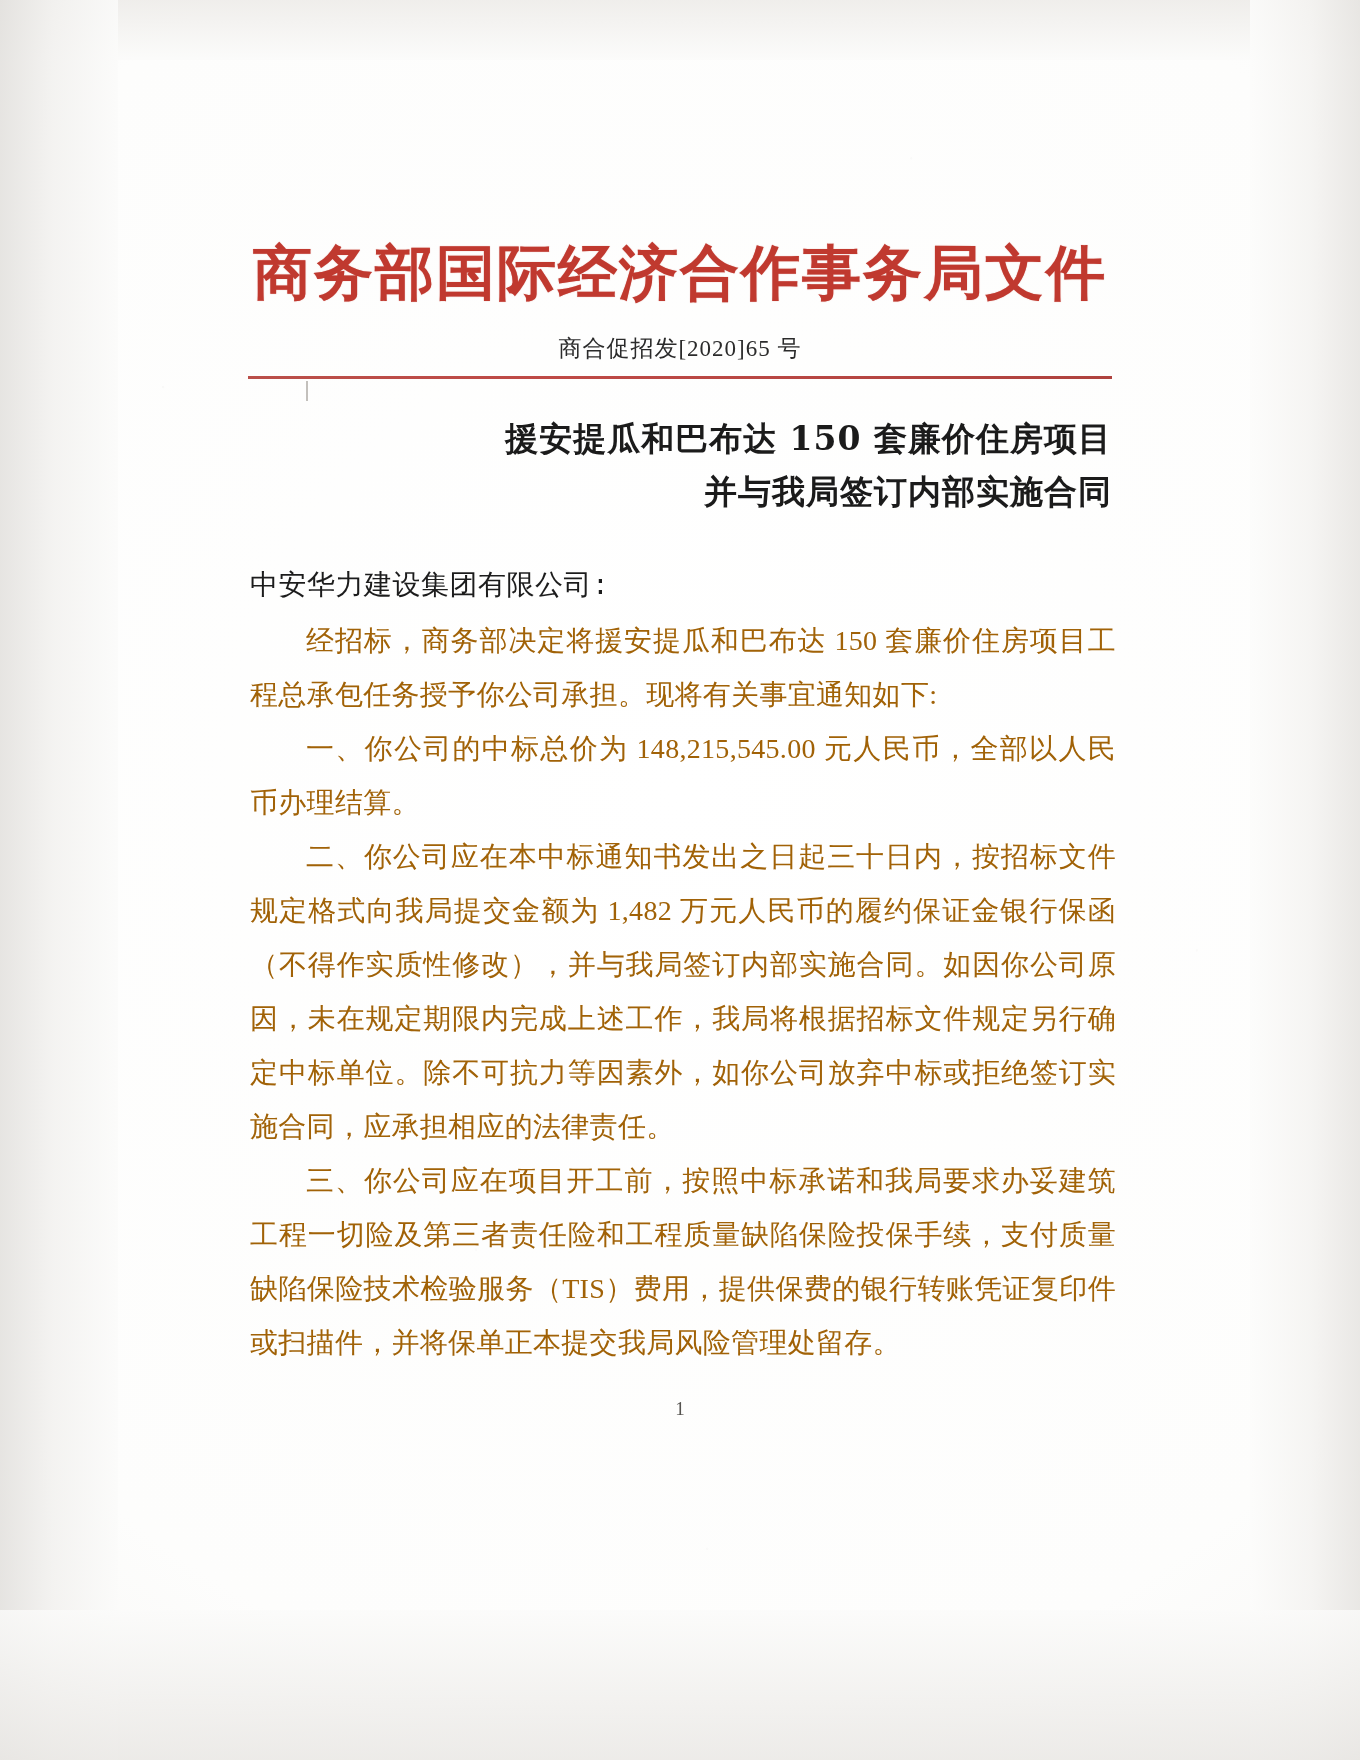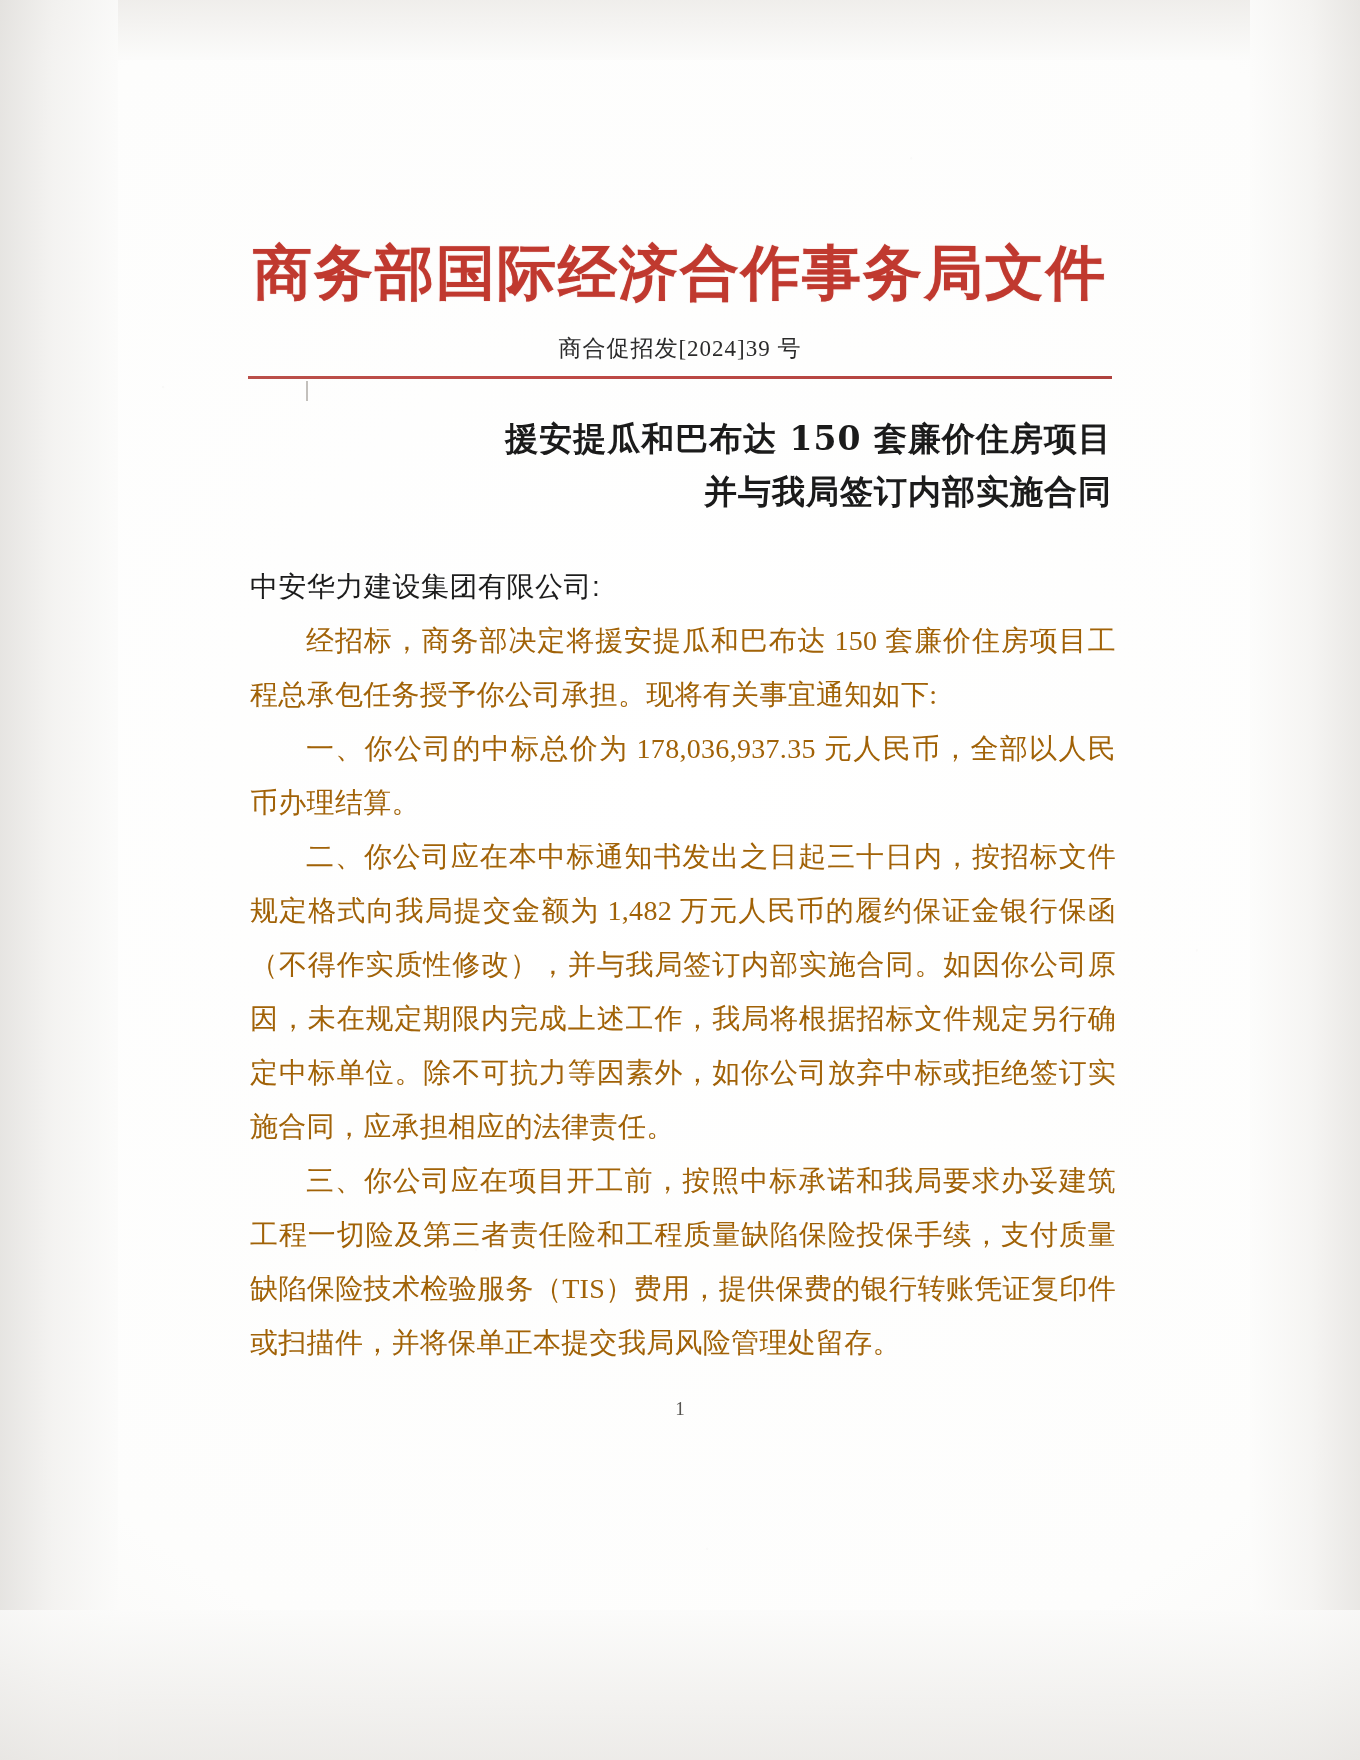--- a/index.html
+++ b/index.html
@@ -130,21 +130,21 @@
   }
 
   
   .body-block {
     position: absolute;
     left: 250px;
     top: 560px;
     width: 866px;
   }
   .addressee {
-    font-family: Liberation Sans, sans-serif;
+    font-family: Liberation Mono, monospace;
     font-size: 28px;
     line-height: 54px;
     color: #1c1c1c;
     letter-spacing: .5px;
   }
   .para {
     font-family: "Liberation Serif", "DejaVu Serif", serif;
     font-size: 28px;
     line-height: 54px;
     color: #a16207;
@@ -189,36 +189,36 @@
   <div class="scan-edge-left"></div>
   <div class="scan-edge-right"></div>
   <div class="scan-edge-bottom"></div>
 
   <div class="content">
 
     <div class="masthead">
       <div class="masthead-title">商务部国际经济合作事务局文件</div>
     </div>
 
-    <div class="doc-number">商合促招发[2024]39 号</div>
+    <div class="doc-number">商合促招发[2020]65 号</div>
 
     <div class="red-rule"></div>
     <div class="rule-tick"></div>
 
     <div class="doc-title">
       <div class="tline">援安提瓜和巴布达 150 套廉价住房项目</div>
       <div class="tline">并与我局签订内部实施合同</div>
     </div>
 
     <div class="body-block">
       <div class="addressee">中安华力建设集团有限公司:</div>
 
       <div class="para">经招标，商务部决定将援安提瓜和巴布达 150 套廉价住房项目工程总承包任务授予你公司承担。现将有关事宜通知如下:</div>
 
-      <div class="para">一、你公司的中标总价为 178,036,937.35 元人民币，全部以人民币办理结算。</div>
+      <div class="para">一、你公司的中标总价为 148,215,545.00 元人民币，全部以人民币办理结算。</div>
 
       <div class="para">二、你公司应在本中标通知书发出之日起三十日内，按招标文件规定格式向我局提交金额为 1,482 万元人民币的履约保证金银行保函（不得作实质性修改），并与我局签订内部实施合同。如因你公司原因，未在规定期限内完成上述工作，我局将根据招标文件规定另行确定中标单位。除不可抗力等因素外，如你公司放弃中标或拒绝签订实施合同，应承担相应的法律责任。</div>
 
       <div class="para">三、你公司应在项目开工前，按照中标承诺和我局要求办妥建筑工程一切险及第三者责任险和工程质量缺陷保险投保手续，支付质量缺陷保险技术检验服务（TIS）费用，提供保费的银行转账凭证复印件或扫描件，并将保单正本提交我局风险管理处留存。</div>
     </div>
 
     <div class="page-number">1</div>
   </div>
 
   <div class="speckle"></div>

